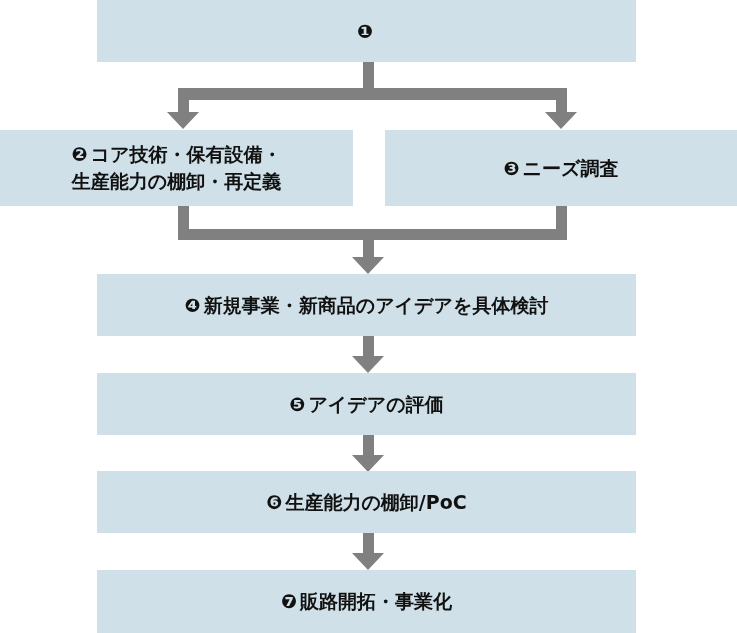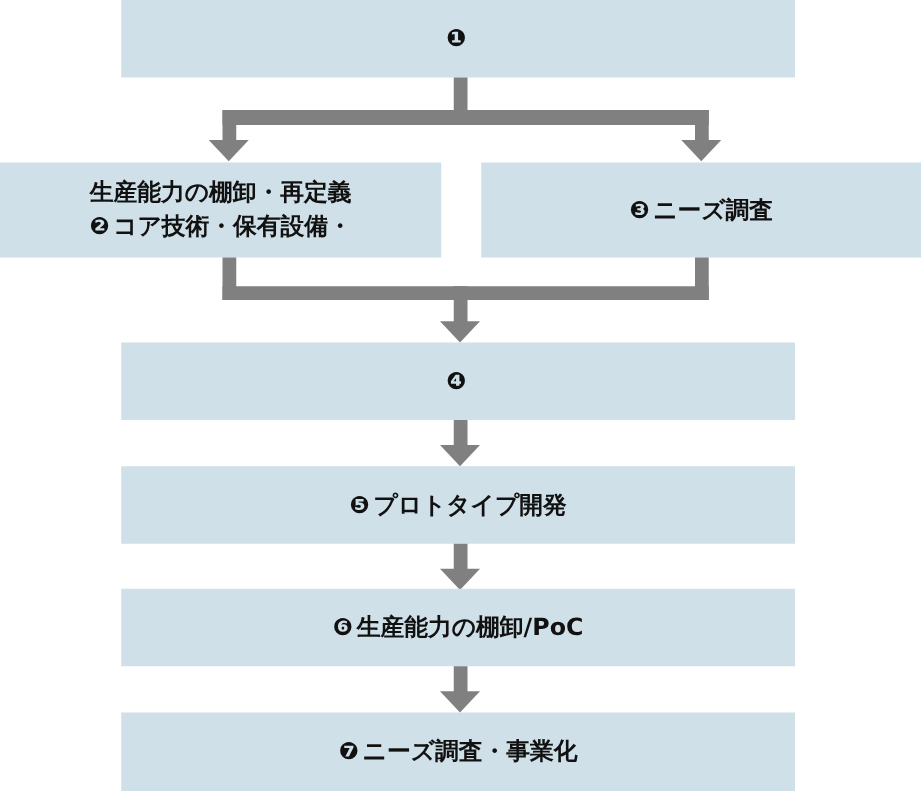--- a/index.html
+++ b/index.html
@@ -22,56 +22,57 @@
 </div>
 
 <div class="line" style="left:363px; top:62px; width:11px; height:38px;"></div>
 <div class="line" style="left:178px; top:88px; width:389px; height:12px;"></div>
 <div class="line" style="left:178px; top:88px; width:11px; height:26px;"></div>
 <div class="head" style="left:167px; top:112px;"></div>
 <div class="line" style="left:556px; top:88px; width:11px; height:26px;"></div>
 <div class="head" style="left:545px; top:112px;"></div>
 
 <div class="box" style="left:0; top:130px; width:353px; height:76px; flex-direction:column;">
-  <div>生産能力の棚卸・再定義</div>
   <div>
     <span class="num">❷</span><span>コア技術・保有設備・</span>
   </div>
+  <div>生産能力の棚卸・再定義</div>
 </div>
 
 <div class="box" style="left:385px; top:130px; width:352px; height:76px;">
   <span class="num">❸</span>
   <span>ニーズ調査</span>
 </div>
 
 <div class="line" style="left:178px; top:206px; width:11px; height:34px;"></div>
 <div class="line" style="left:556px; top:206px; width:11px; height:34px;"></div>
 <div class="line" style="left:178px; top:229px; width:389px; height:11px;"></div>
 <div class="line" style="left:363px; top:229px; width:11px; height:30px;"></div>
 <div class="head" style="left:352px; top:257px;"></div>
 
 <div class="box" style="left:97px; top:274px; width:539px; height:62px;">
   <span class="num">❹</span>
+  <span>新規事業・新商品のアイデアを具体検討</span>
 </div>
 
 <div class="line" style="left:363px; top:336px; width:11px; height:22px;"></div>
 <div class="head" style="left:352px; top:356px;"></div>
 
 <div class="box" style="left:97px; top:373px; width:539px; height:62px;">
   <span class="num">❺</span>
-  <span>プロトタイプ開発</span>
+  <span>アイデアの評価</span>
 </div>
 
 <div class="line" style="left:363px; top:435px; width:11px; height:22px;"></div>
 <div class="head" style="left:352px; top:455px;"></div>
 
 <div class="box" style="left:97px; top:471px; width:539px; height:62px;">
   <span class="num">❻</span>
   <span>生産能力の棚卸/PoC</span>
 </div>
 
 <div class="line" style="left:363px; top:533px; width:11px; height:22px;"></div>
 <div class="head" style="left:352px; top:553px;"></div>
 
 <div class="box" style="left:97px; top:570px; width:539px; height:63px;">
   <span class="num">❼</span>
-  <span>ニーズ調査・事業化</span>
+  <span>販路開拓・事業化</span>
 </div>
 
 </body></html>

